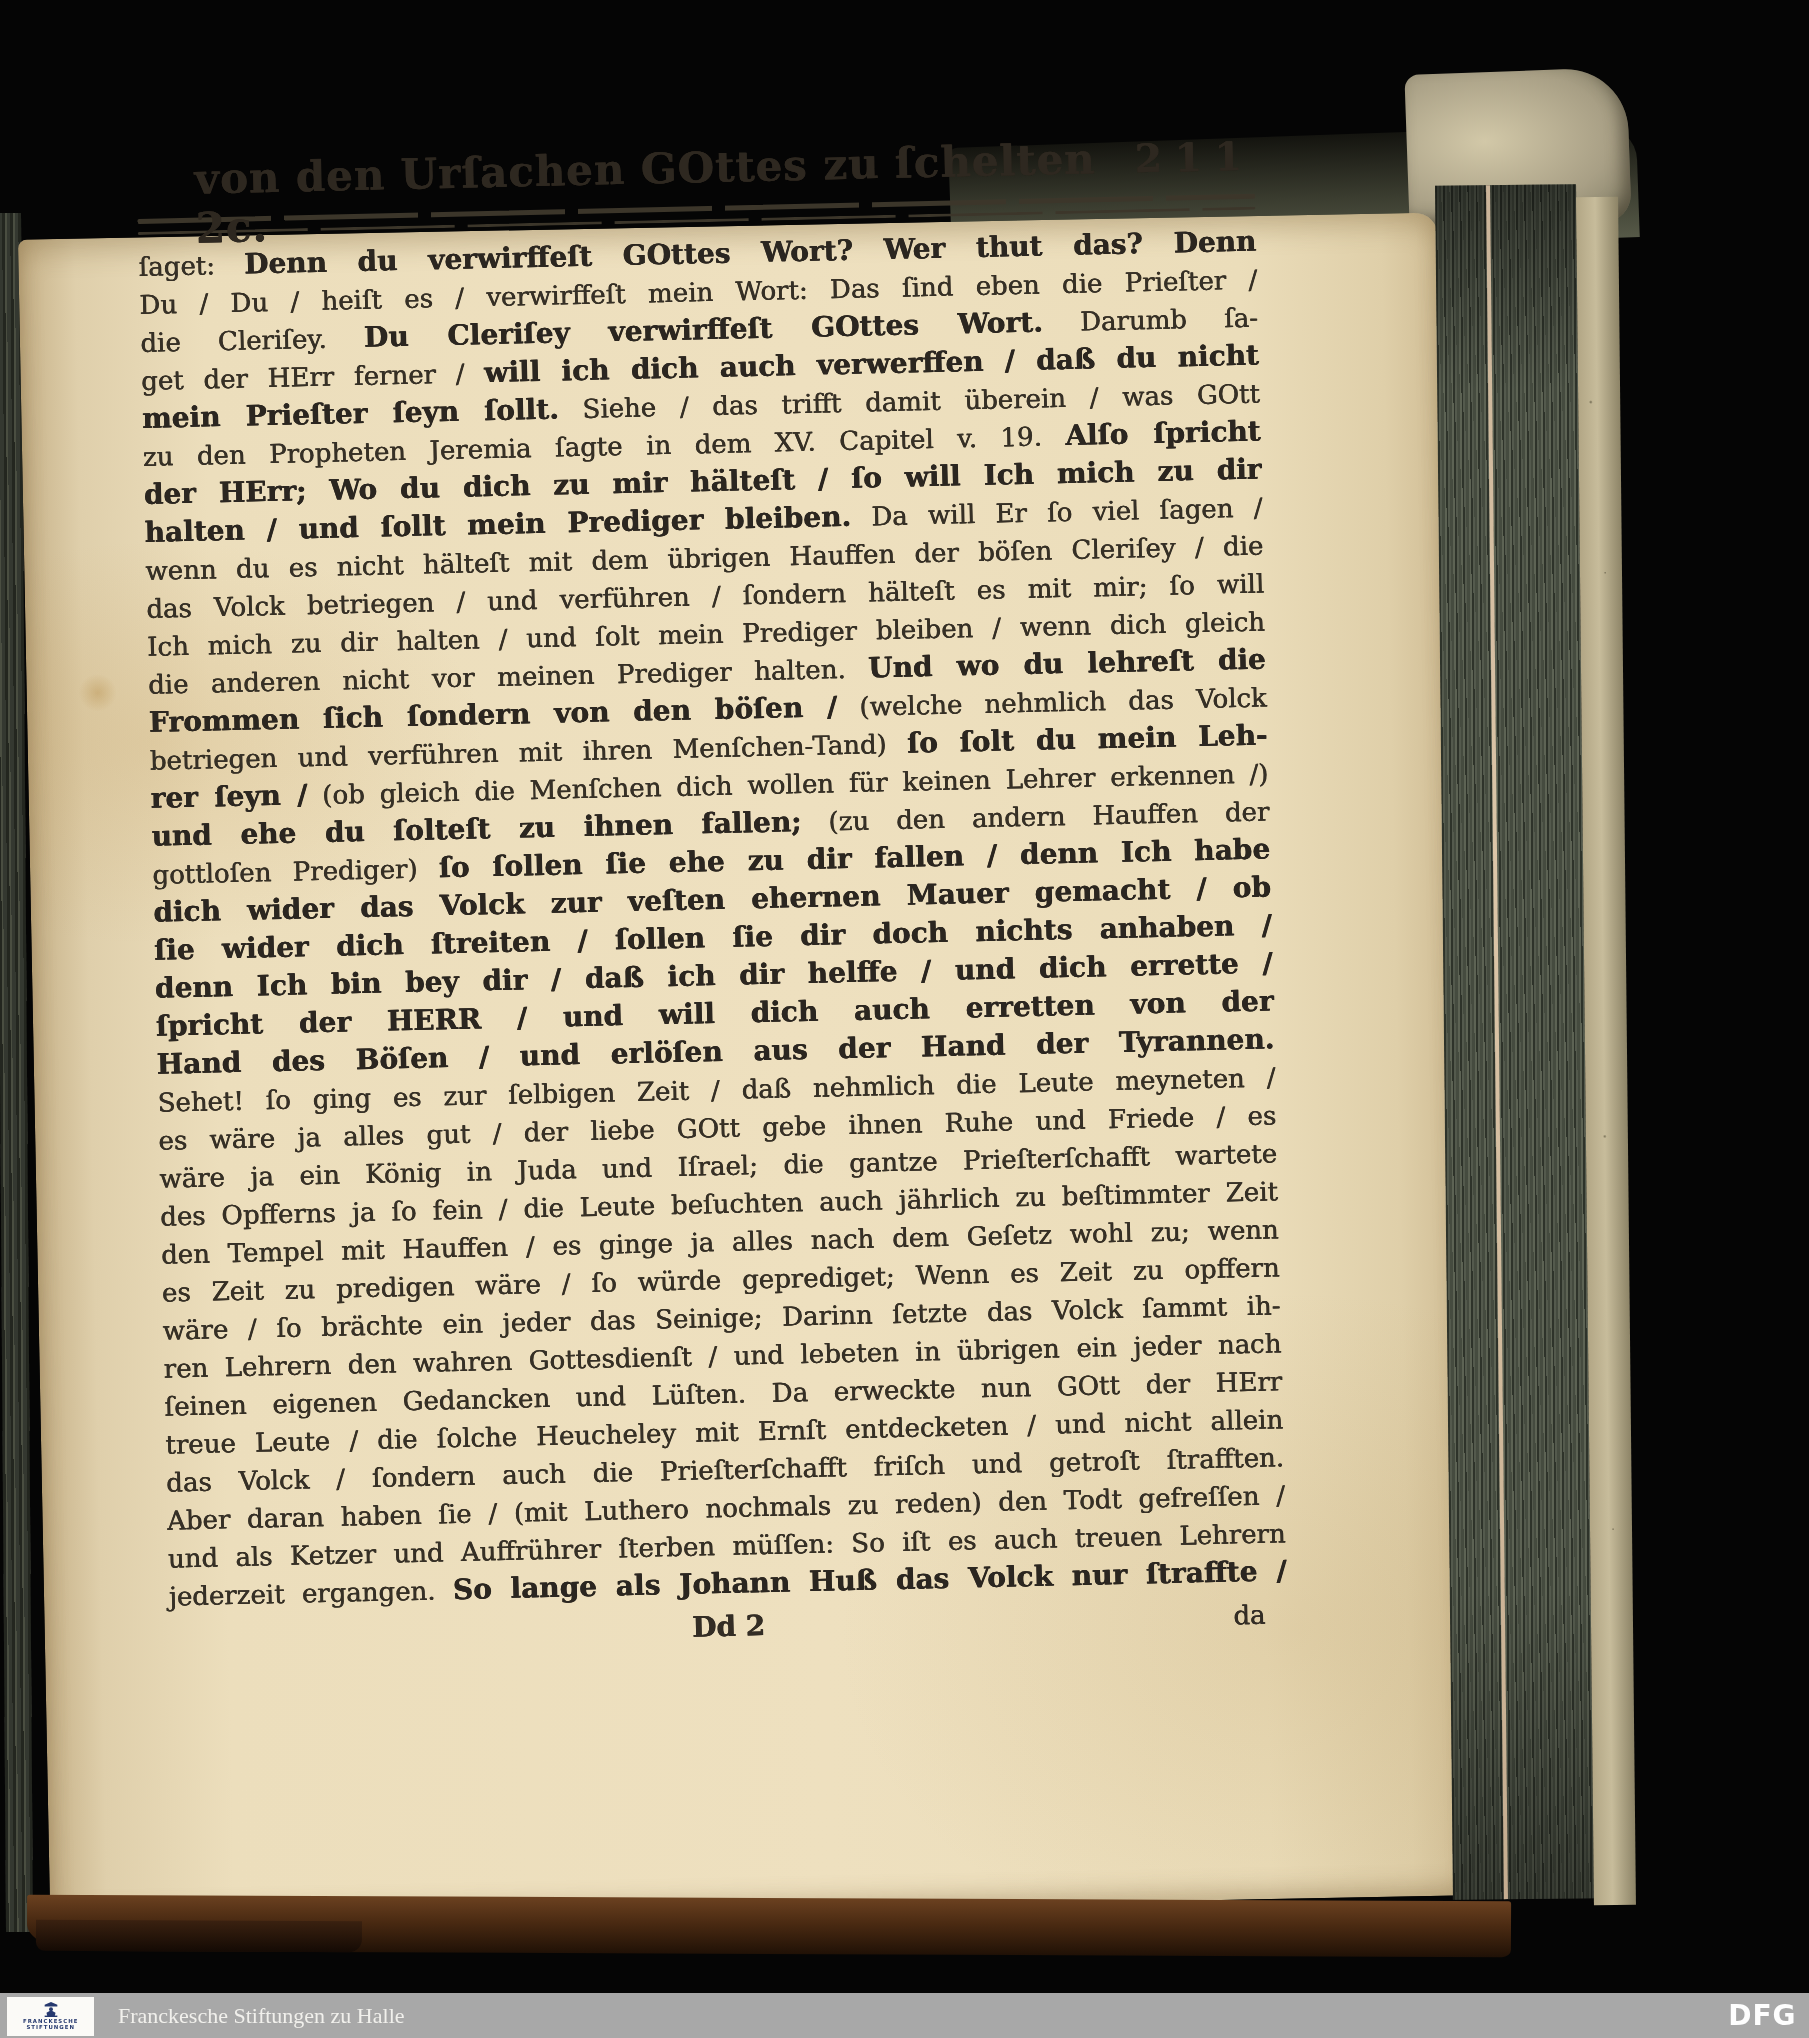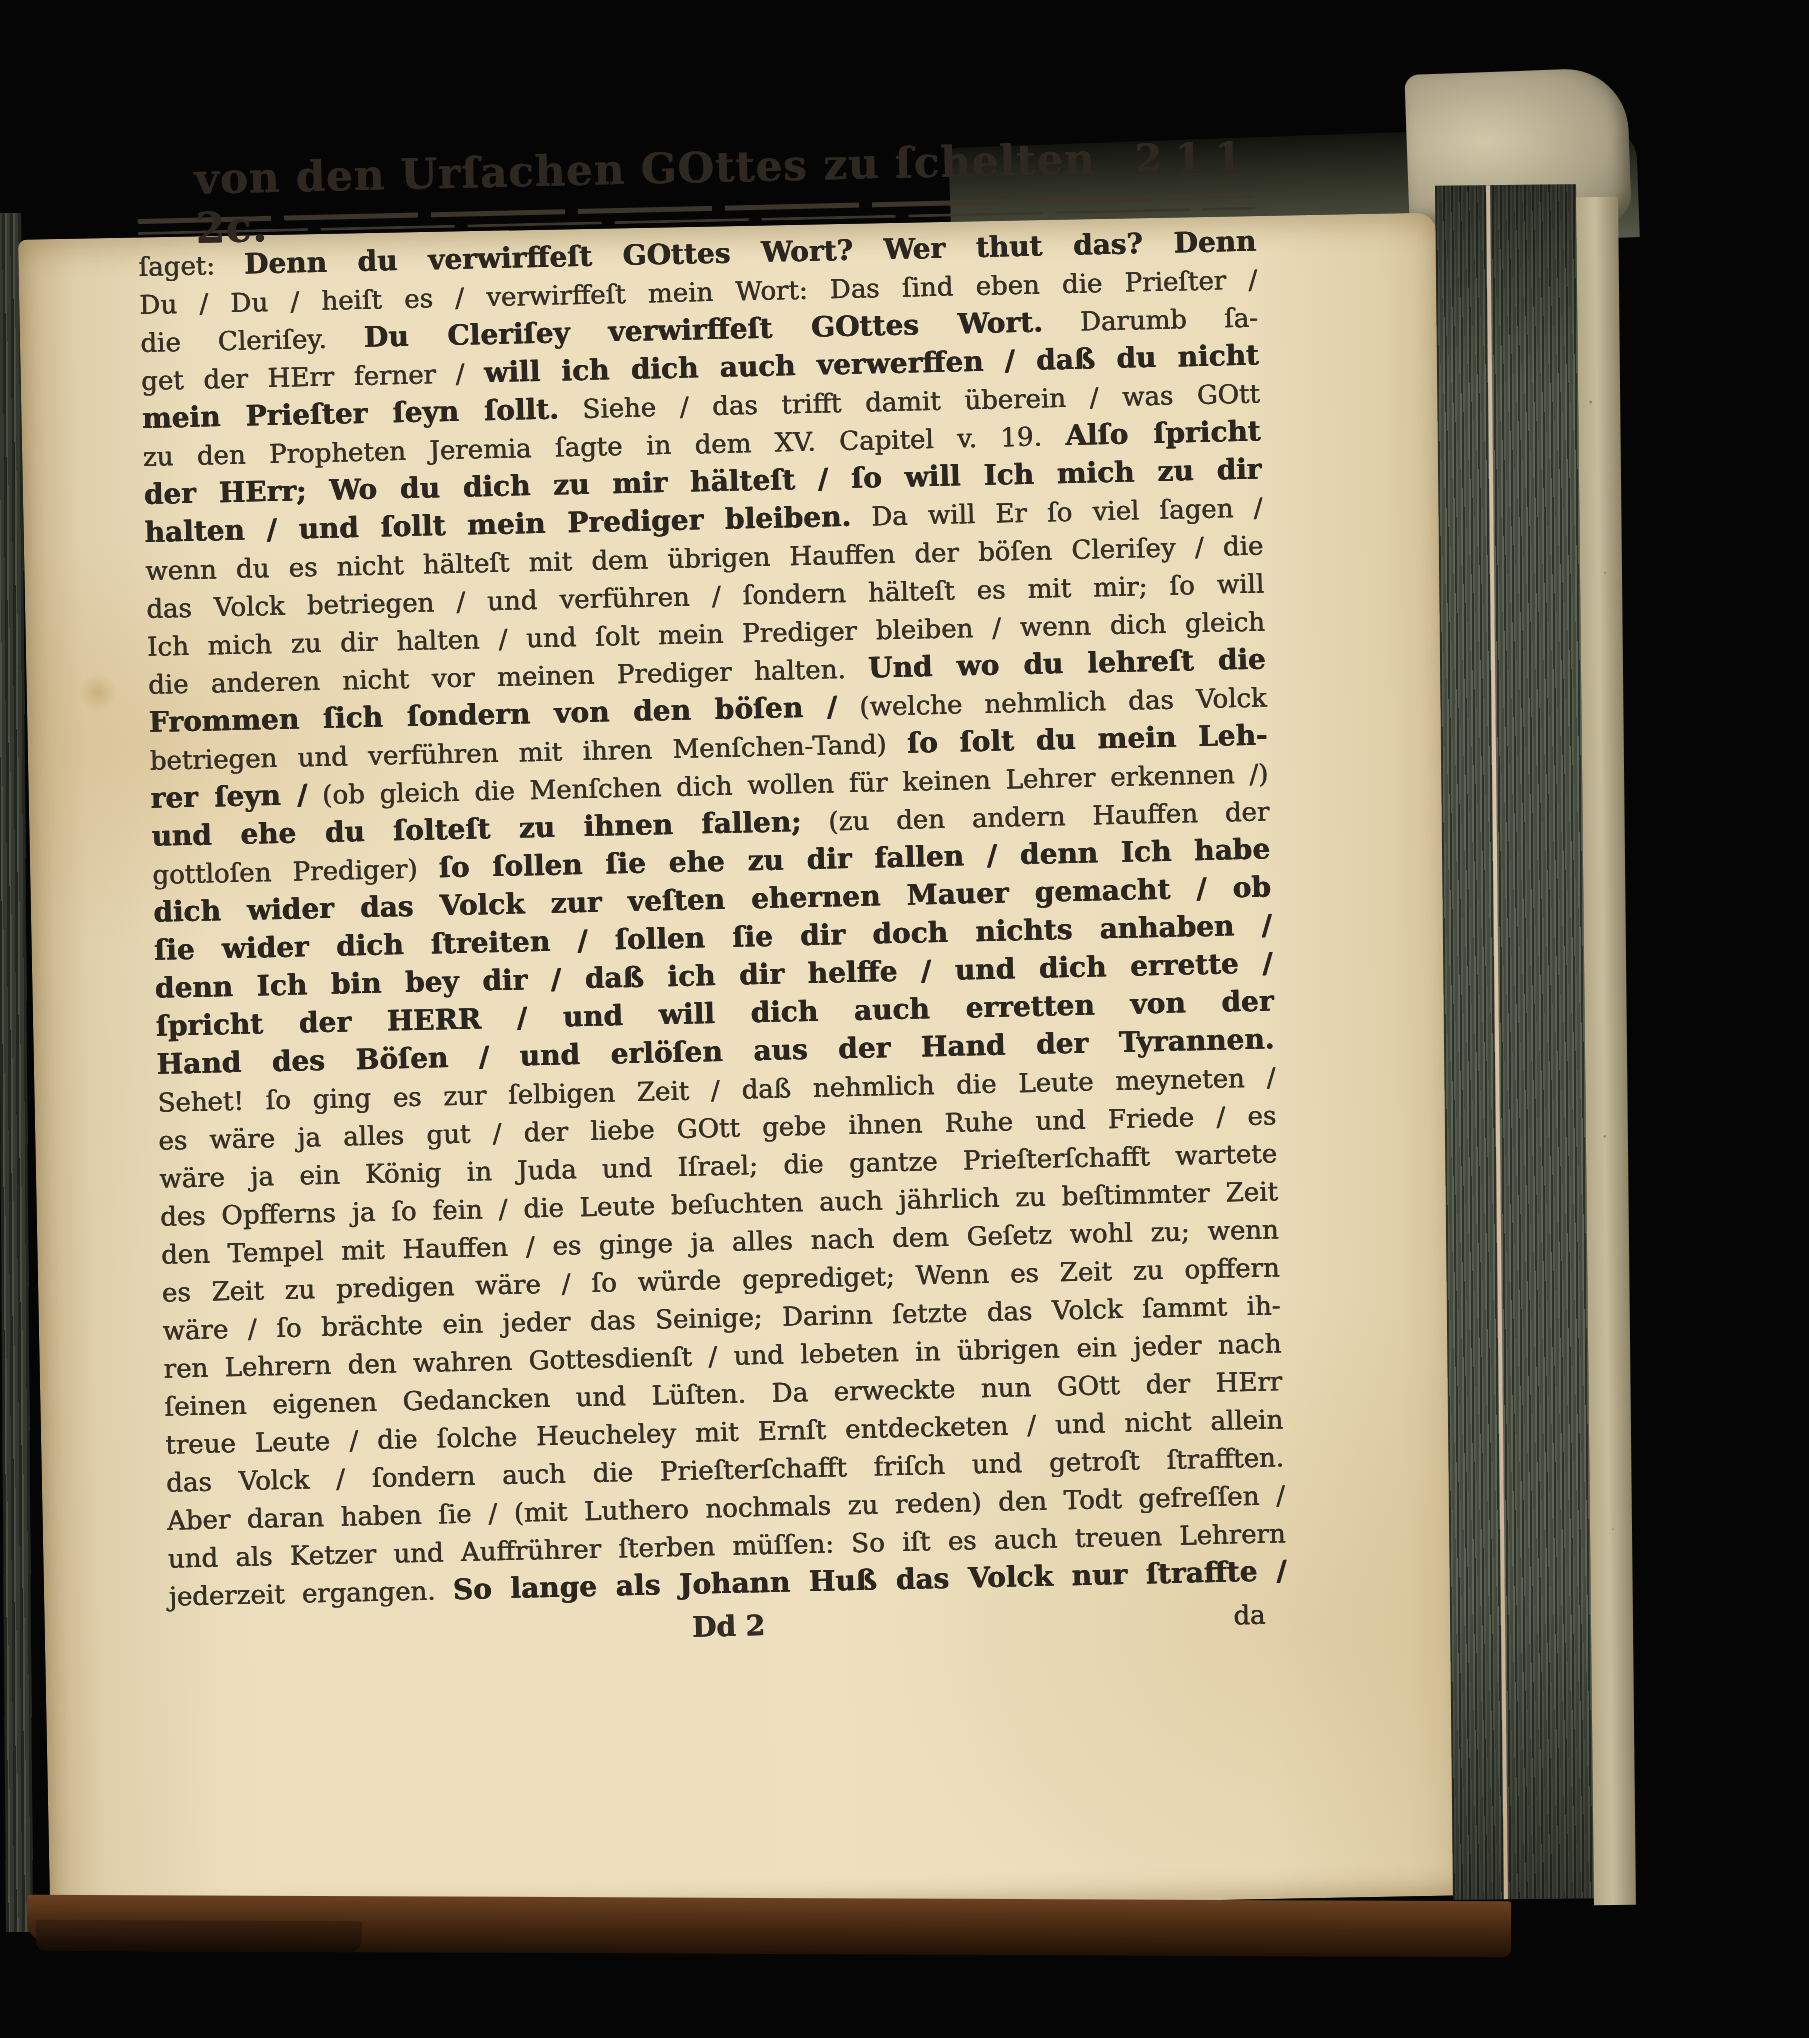--- a/index.html
+++ b/index.html
@@ -135,14 +135,30 @@
         <div class="line ink"><span class="seg">Aber daran haben ſie / (mit Luthero nochmals zu reden) den Todt gefreſſen /</span></div>
         <div class="line ink"><span class="seg">und als Ketzer und Auffrührer ſterben müſſen: So iſt es auch treuen Lehrern</span></div>
         <div class="line ink"><span class="seg">jederzeit ergangen. </span><span class="seg seg-b">So lange als Johann Huß das Volck nur ſtraffte /</span></div>
       </div>
     <div class="sig-row">
       <span class="sig-mark ink">Dd 2</span>
       <span class="catchword ink">da</span>
     </div>
   </div>
 
+  <div class="footer">
+    <div class="logo-box">
+      <svg class="logo-icon" width="20" height="15.4" viewBox="0 0 22 17">
+        <path d="M4 3 L11 0 L18 3 L18 5 L4 5 Z" fill="#26396f"></path>
+        <circle cx="11" cy="8" r="2.2" fill="#26396f"></circle>
+        <path d="M6 12 L11 9 L16 12 L15 16 L7 16 Z" fill="#26396f"></path>
+        <rect x="4" y="15" width="14" height="1.6" fill="#26396f"></rect>
+      </svg>
+      <div class="logo-text">
+        <div>FRANCKESCHE</div>
+        <div>STIFTUNGEN</div>
+      </div>
+    </div>
+    <div class="footer-title">Franckesche Stiftungen zu Halle</div>
+    <div class="dfg">DFG</div>
+  </div>
 </div>
 
 
 </body></html>

